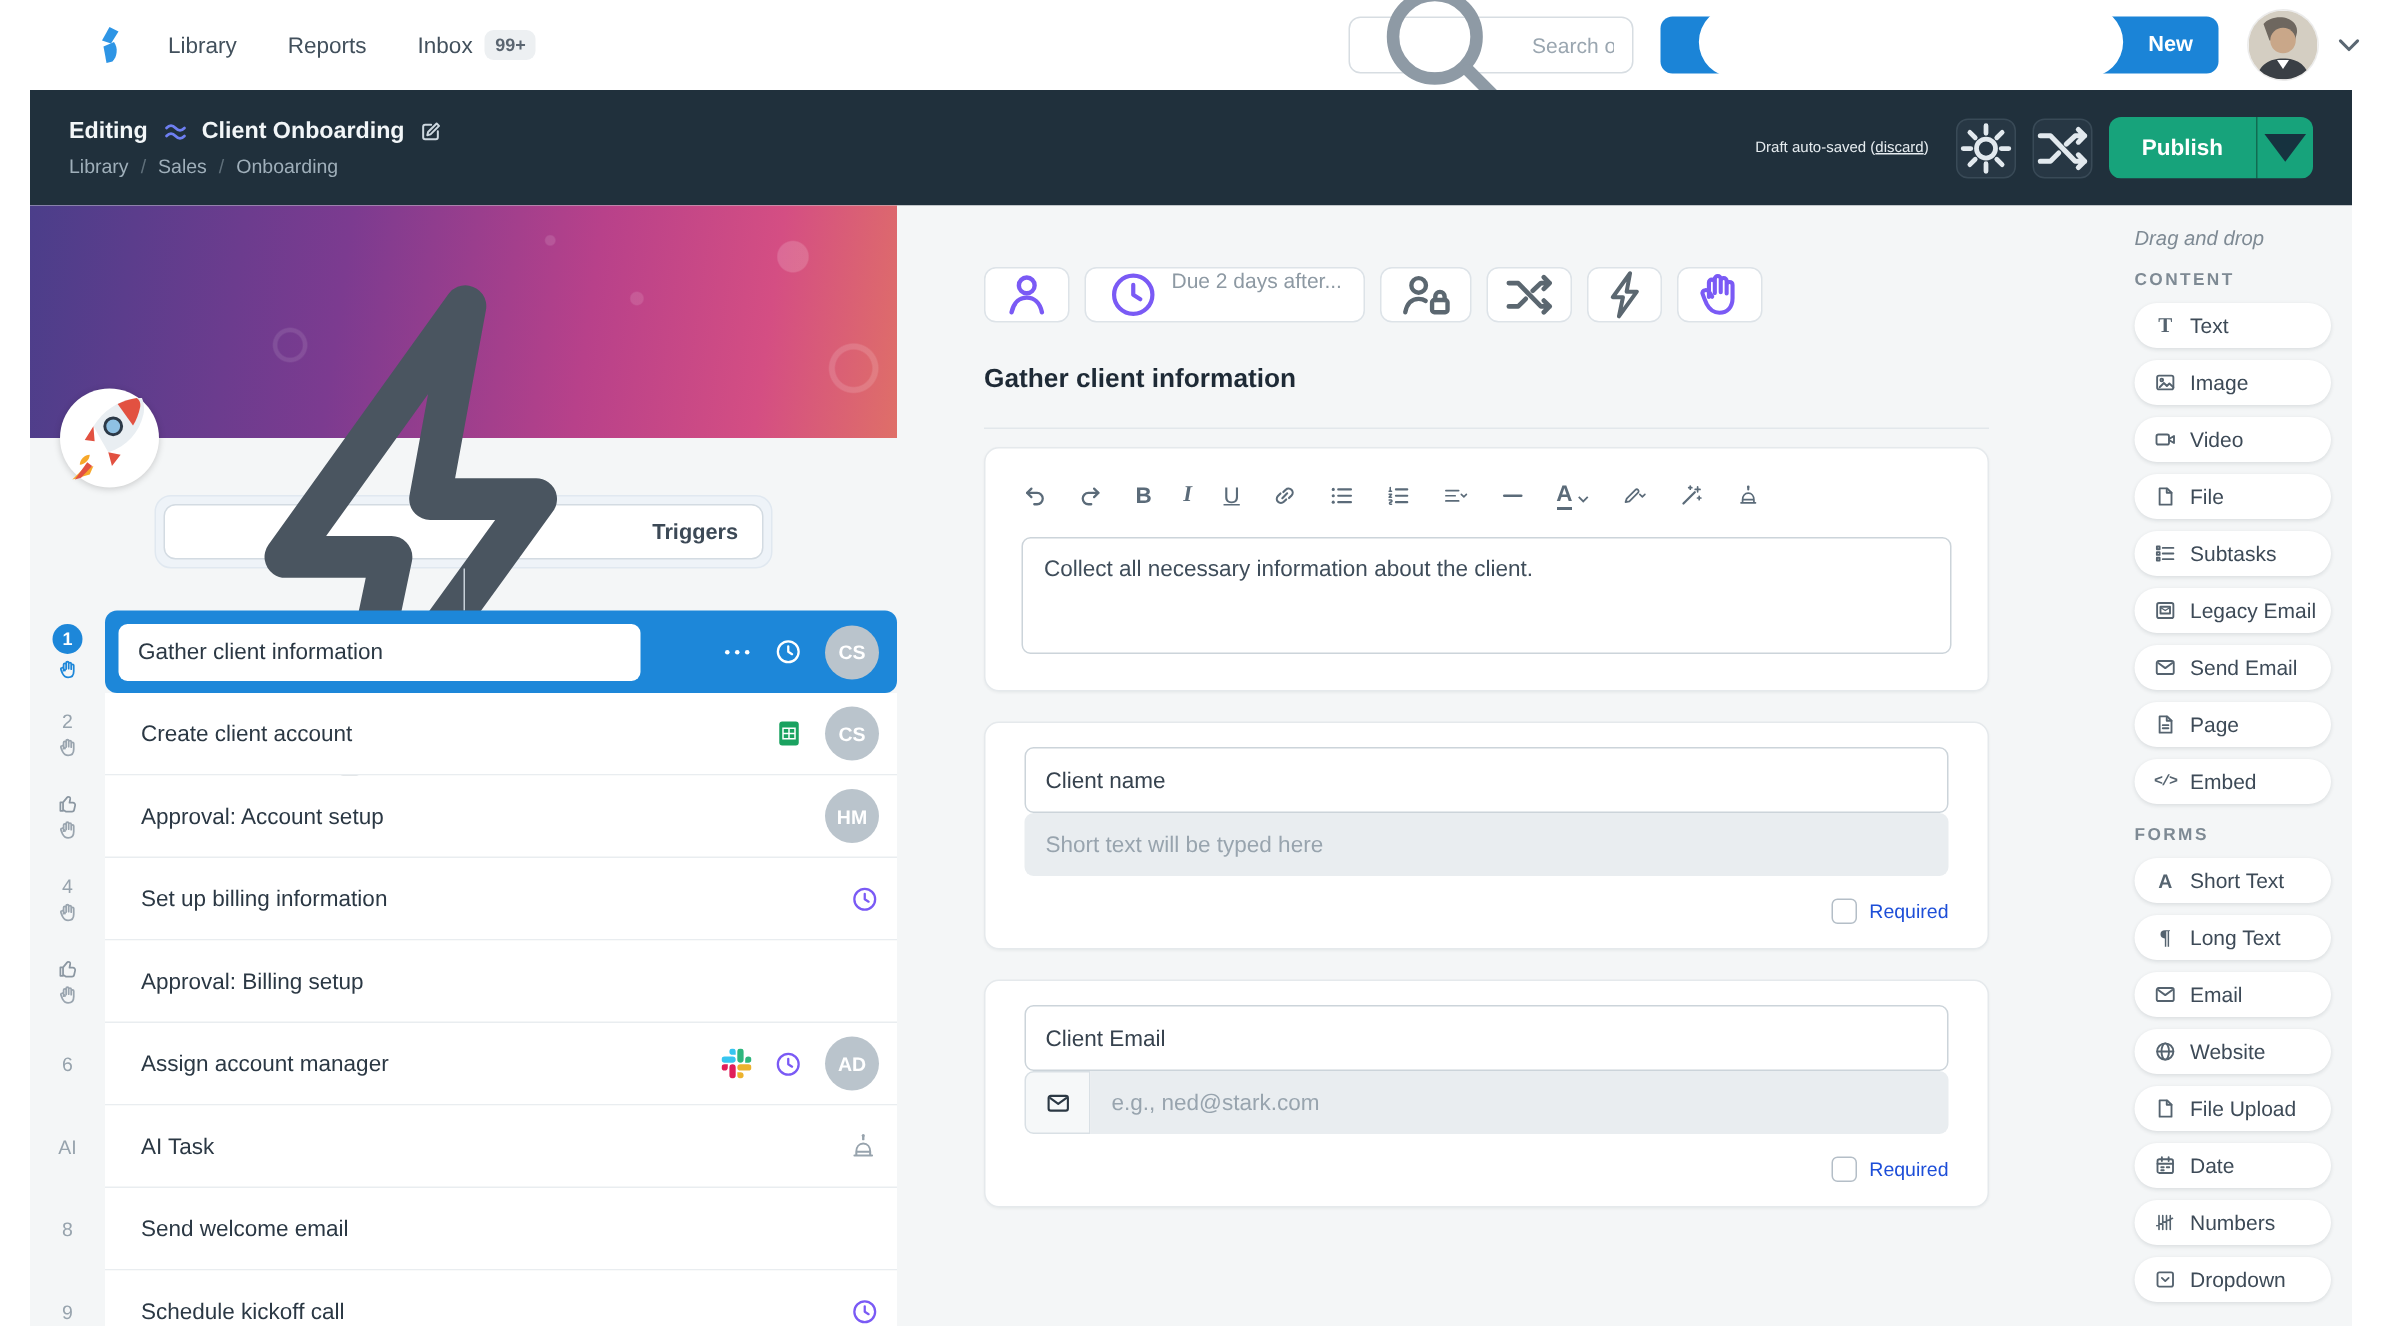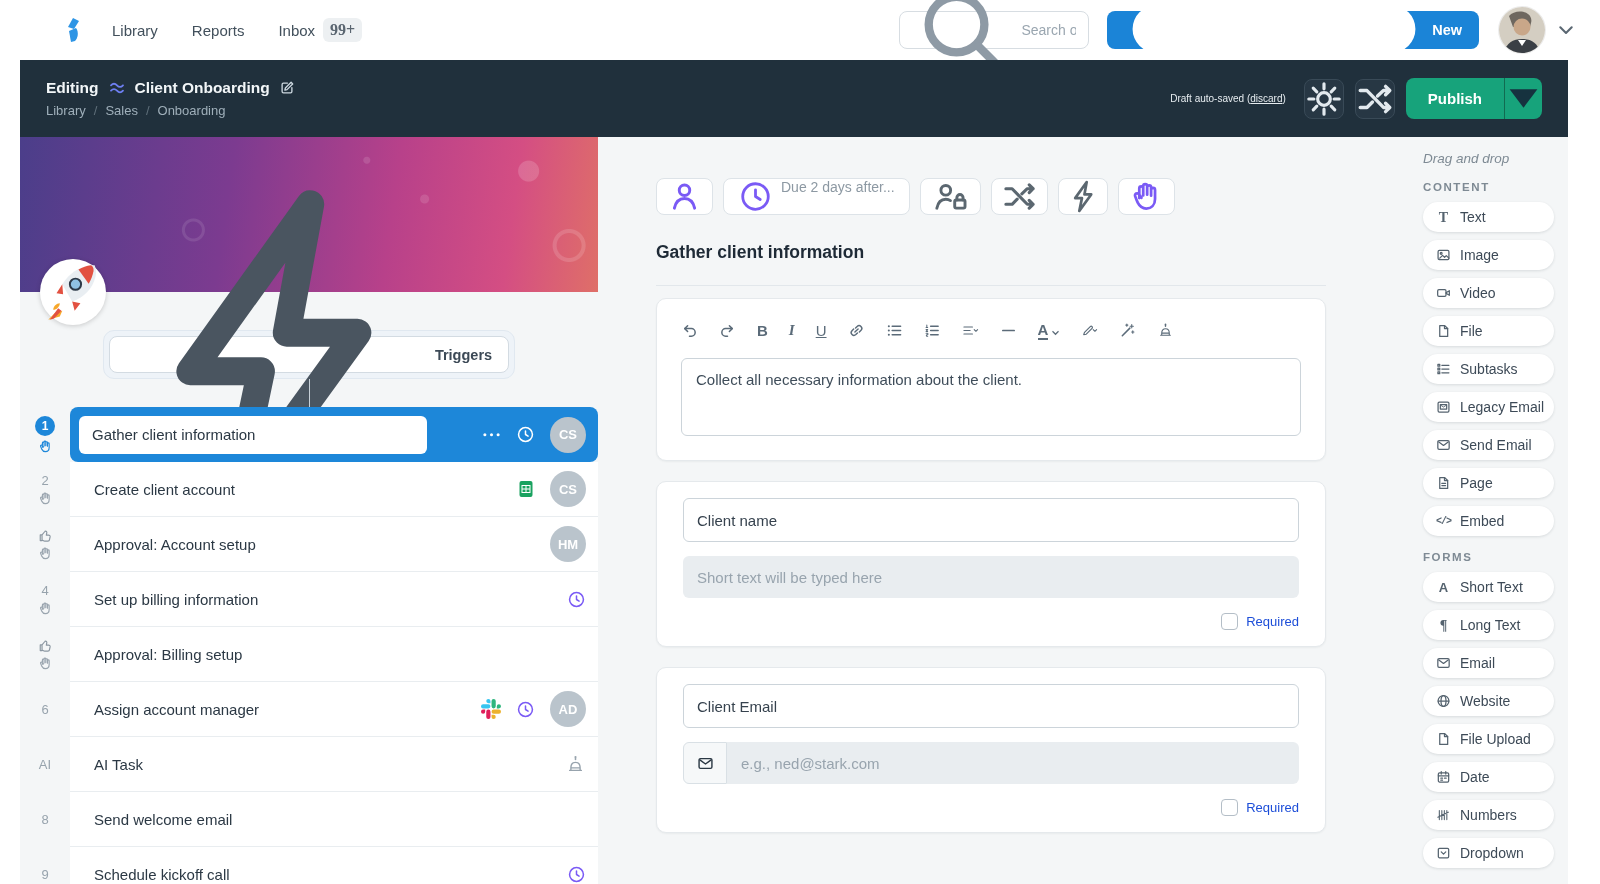--- a/index.html
+++ b/index.html
@@ -6,21 +6,21 @@
   html,body { width:1600px; height:884px; }
   body { font-family:"Liberation Sans", sans-serif; background:#fff; overflow:hidden; }
   .stage { position:relative; width:1600px; height:884px; background:#fff; overflow:hidden; color:#2b3844; }
 
   
   .topnav { position:absolute; top:0; left:0; width:100%; height:60px; display:flex; align-items:center; padding:0 26px 0 58px; background:#fff; }
   .logo { width:30px; height:30px; color:#2e95e5; margin-right:24px; flex:none; }
   .nav-links { display:flex; align-items:center; gap:34px; font-size:15px; font-weight:500; color:#42505c; }
   .nav-link { cursor:pointer; }
   .inbox-wrap { display:flex; align-items:center; gap:8px; }
-  .inbox-badge { background:#edf0f2; border-radius:6px; padding:3px 7px; font-size:16px; font-weight:700; color:#5a6570;font-family:Liberation Serif, serif; }
+  .inbox-badge { background:#edf0f2; border-radius:6px; padding:3px 7px; font-size:12px; font-weight:700; color:#5a6570; }
   .nav-right { margin-left:auto; display:flex; align-items:center; }
   .search-box { width:190px; height:38px; border:1px solid #d7dde2; border-radius:8px; display:flex; align-items:center; gap:9px; padding:0 12px; color:#8e9aa5; }
   .search-box svg { width:16px; height:16px; flex:none; }
   .search-box input { border:none; outline:none; width:100%; font-size:14px; font-family:inherit; color:#3a4550; background:transparent; }
   .search-box input::placeholder { color:#9aa6b0; }
   .new-btn { margin-left:18px; height:38px; padding:0 17px; border:none; background:var(--blue,#1b84d7); color:#fff; border-radius:8px; font-size:14.5px; font-weight:700; display:flex; align-items:center; gap:8px; cursor:pointer; font-family:inherit; }
   .new-btn svg { width:13px; height:13px; }
   .avatar-photo { margin-left:20px; width:46px; height:46px; border-radius:50%; overflow:hidden; flex:none; cursor:pointer; box-shadow:0 0 0 1px rgba(0,0,0,.08); }
   .nav-caret { margin-left:13px; width:16px; color:#5a6772; cursor:pointer; }
 
@@ -104,21 +104,21 @@
   .tb svg { width:17px; height:17px; }
   .tb .caret-mini { width:9px; height:6px; margin-bottom:4px; }
   .gl { font-size:15px; line-height:17px; }
   .gl.b { font-weight:700; }
   .gl.i { font-style:italic; font-family:"Liberation Serif",serif; font-weight:600; }
   .gl.u { text-decoration:underline; }
   .gl.au { font-weight:600; border-bottom:2px solid currentColor; }
   .desc-box { margin-top:14px; border:1px solid #ccd4da; border-radius:6px; min-height:78px; padding:12px 14px; font-size:15px; color:#3f4d5a; }
   .field-card { margin-top:20px; padding:16px 26px 16px; }
   .f-label { height:44px; border:1px solid #ccd4da; border-radius:6px; display:flex; align-items:center; padding:0 13px; font-size:15px; color:#36424e; background:#fff; }
-  .f-preview { margin-top:14px; display:flex; height:42px; }
+  .f-preview { display:flex; height:42px; }
   .f-prefix { width:44px; flex:none; background:#f6f8f9; border:1px solid #d9e0e5; border-radius:6px 0 0 6px; display:flex; align-items:center; justify-content:center; color:#2b3844; }
   .f-prefix svg { width:17px; height:17px; }
   .f-ghost { flex:1; background:#e9edf0; border-radius:6px; display:flex; align-items:center; padding:0 14px; font-size:15px; color:#98a4ae; }
   .f-preview.has-prefix .f-ghost { border-radius:0 6px 6px 0; }
   .req-row { margin-top:15px; display:flex; justify-content:flex-end; align-items:center; gap:8px; }
   .checkbox { width:17px; height:17px; border:1.5px solid #b4bec7; border-radius:4px; background:#fff; cursor:pointer; }
   .req-label { font-size:13px; color:#1d4ed8; }
 
   
   .lib { width:172px; flex:none; padding:14px 0 0 27px; }

